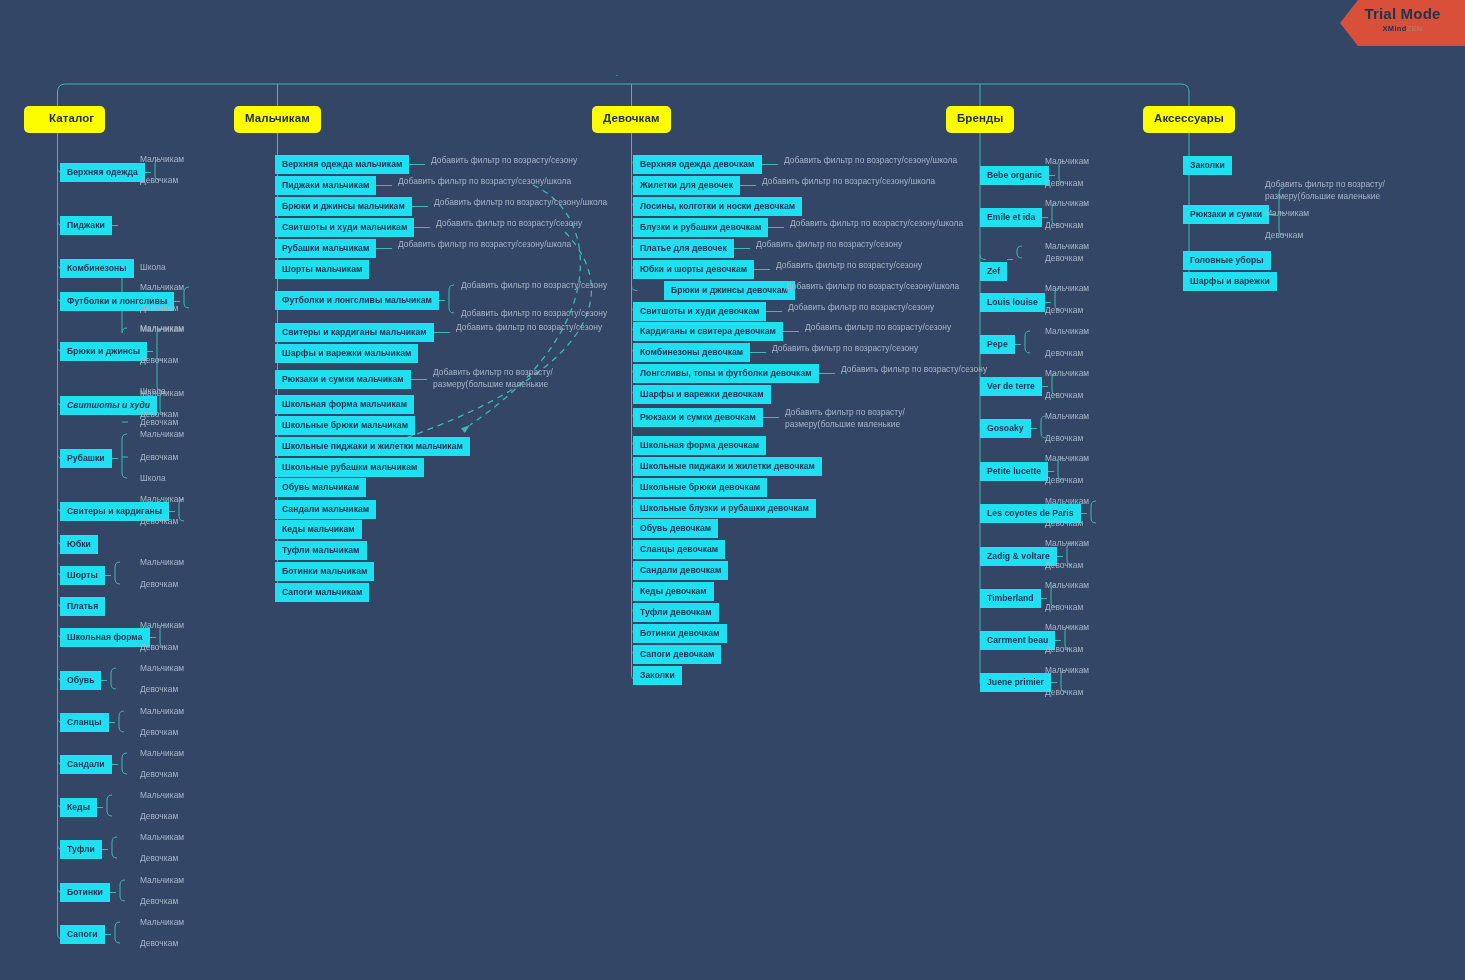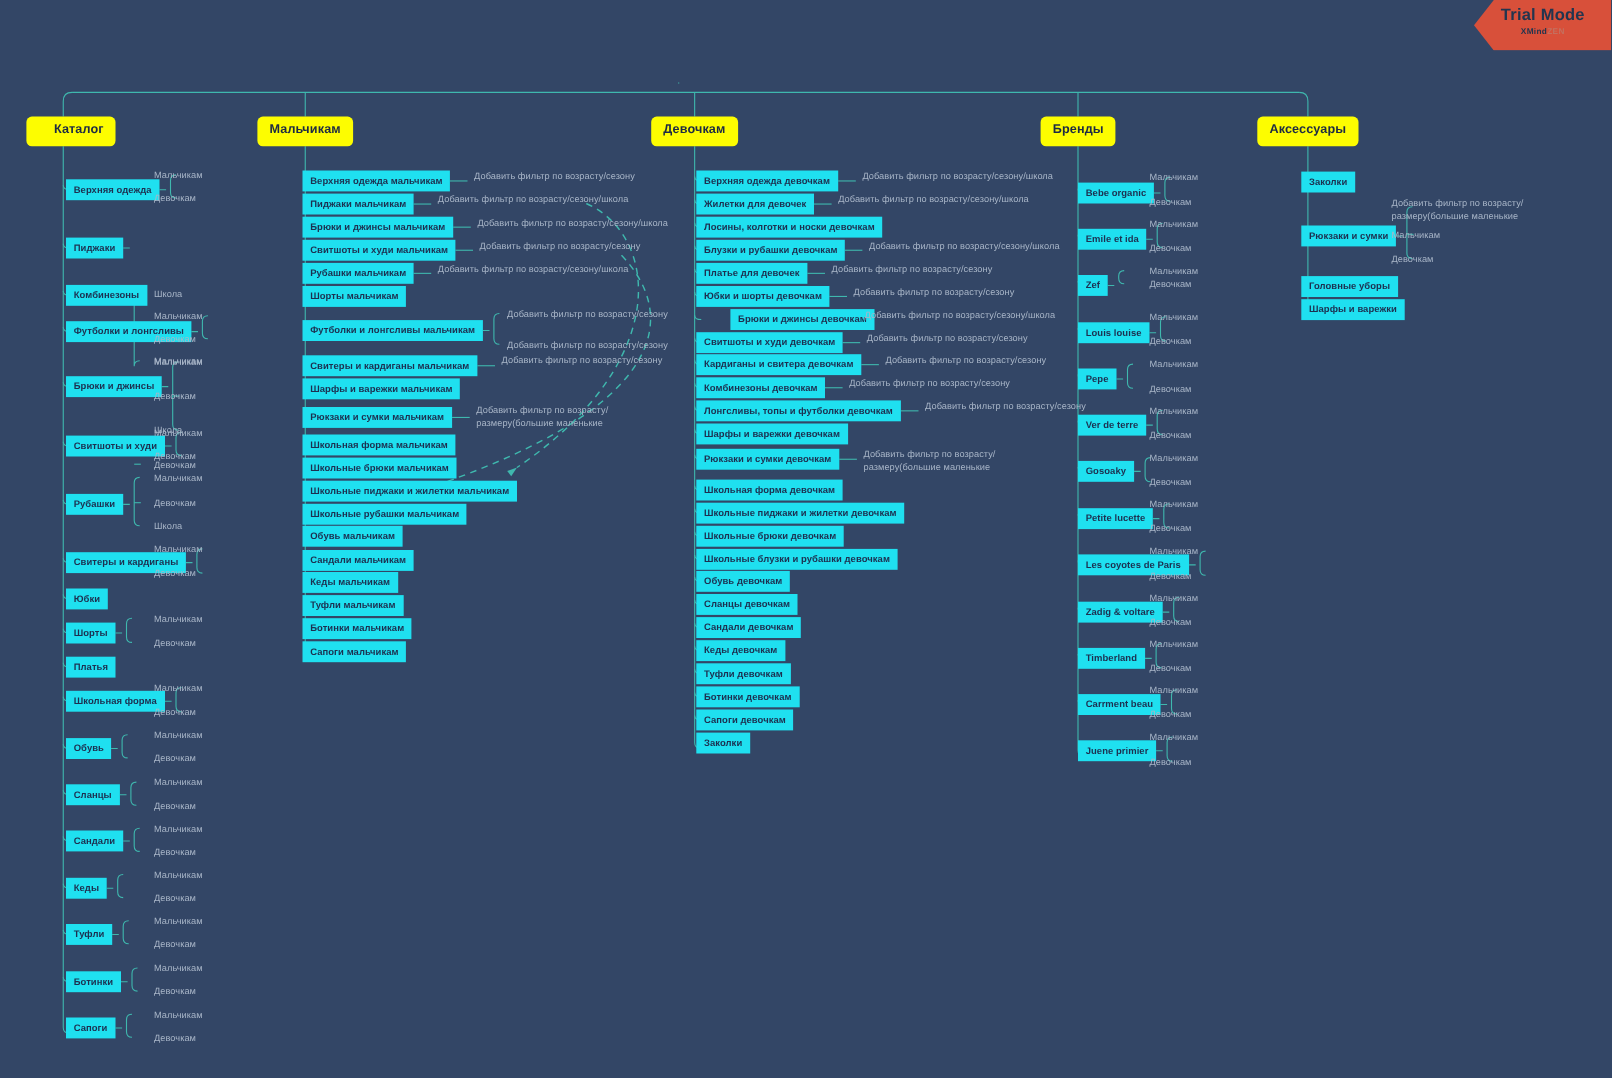--- a/index.html
+++ b/index.html
@@ -259,21 +259,21 @@
       <div class="node lvl3" style="left: 140px; top: 418px;">Девочкам</div>
       <div class="node lvl3" style="left: 140px; top: 262.5px;">Школа</div>
       <div class="node lvl2" style="left: 60px; top: 259px;">Комбинезоны</div>
       <div class="node lvl2" style="left: 60px; top: 292px;">Футболки и лонгсливы</div>
       <div class="node lvl3" style="left: 140px; top: 283px;">Мальчикам</div>
       <div class="node lvl3" style="left: 140px; top: 304px;">Девочкам</div>
       <div class="node lvl2" style="left: 60px; top: 342px;">Брюки и джинсы</div>
       <div class="node lvl3" style="left: 140px; top: 325px;">Мальчикам</div>
       <div class="node lvl3" style="left: 140px; top: 356px;">Девочкам</div>
       <div class="node lvl3" style="left: 140px; top: 387px;">Школа</div>
-      <div class="node lvl2" style="left: 60px; top: 396px;">Свитшоты и худи</div>
+      <div class="node lvl2" style="left: 60px; top: 396px; font-style: italic;">Свитшоты и худи</div>
       <div class="node lvl3" style="left: 140px; top: 389px;">Мальчикам</div>
       <div class="node lvl3" style="left: 140px; top: 410px;">Девочкам</div>
       <div class="node lvl2" style="left: 60px; top: 449px;">Рубашки</div>
       <div class="node lvl3" style="left: 140px; top: 430px;">Мальчикам</div>
       <div class="node lvl3" style="left: 140px; top: 453px;">Девочкам</div>
       <div class="node lvl3" style="left: 140px; top: 474px;">Школа</div>
       <div class="node lvl2" style="left: 60px; top: 502px;">Свитеры и кардиганы</div>
       <div class="node lvl3" style="left: 140px; top: 495px;">Мальчикам</div>
       <div class="node lvl3" style="left: 140px; top: 517px;">Девочкам</div>
       <div class="node lvl2" style="left: 60px; top: 535px;">Юбки</div>
@@ -372,21 +372,21 @@
       <div class="node lvl2" style="left: 633px; top: 624px;">Ботинки девочкам</div>
       <div class="node lvl2" style="left: 633px; top: 645px;">Сапоги девочкам</div>
       <div class="node lvl2" style="left: 633px; top: 666px;">Заколки</div>
       <div class="node lvl1" style="left: 946px; top: 106px;">Бренды</div>
       <div class="node lvl2" style="left: 980px; top: 166px;">Bebe organic</div>
       <div class="node lvl3" style="left: 1045px; top: 157px;">Мальчикам</div>
       <div class="node lvl3" style="left: 1045px; top: 179px;">Девочкам</div>
       <div class="node lvl2" style="left: 980px; top: 208px;">Emile et ida</div>
       <div class="node lvl3" style="left: 1045px; top: 199px;">Мальчикам</div>
       <div class="node lvl3" style="left: 1045px; top: 221px;">Девочкам</div>
-      <div class="node lvl2" style="left: 980px; top: 250px;">Zef</div>
+      <div class="node lvl2" style="left: 980px; top: 262px;">Zef</div>
       <div class="node lvl3" style="left: 1045px; top: 242px;">Мальчикам</div>
       <div class="node lvl3" style="left: 1045px; top: 254px;">Девочкам</div>
       <div class="node lvl2" style="left: 980px; top: 293px;">Louis louise</div>
       <div class="node lvl3" style="left: 1045px; top: 284px;">Мальчикам</div>
       <div class="node lvl3" style="left: 1045px; top: 306px;">Девочкам</div>
       <div class="node lvl2" style="left: 980px; top: 335px;">Pepe</div>
       <div class="node lvl3" style="left: 1045px; top: 327px;">Мальчикам</div>
       <div class="node lvl3" style="left: 1045px; top: 349px;">Девочкам</div>
       <div class="node lvl2" style="left: 980px; top: 377px;">Ver de terre</div>
       <div class="node lvl3" style="left: 1045px; top: 369px;">Мальчикам</div>

